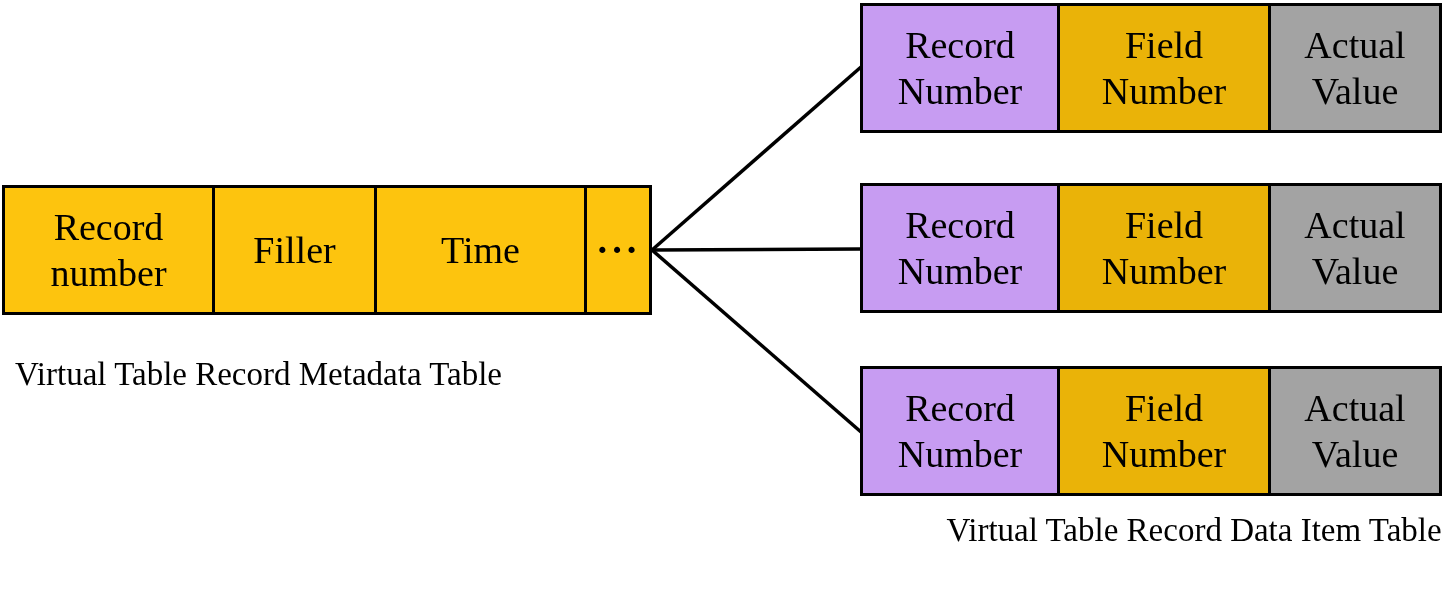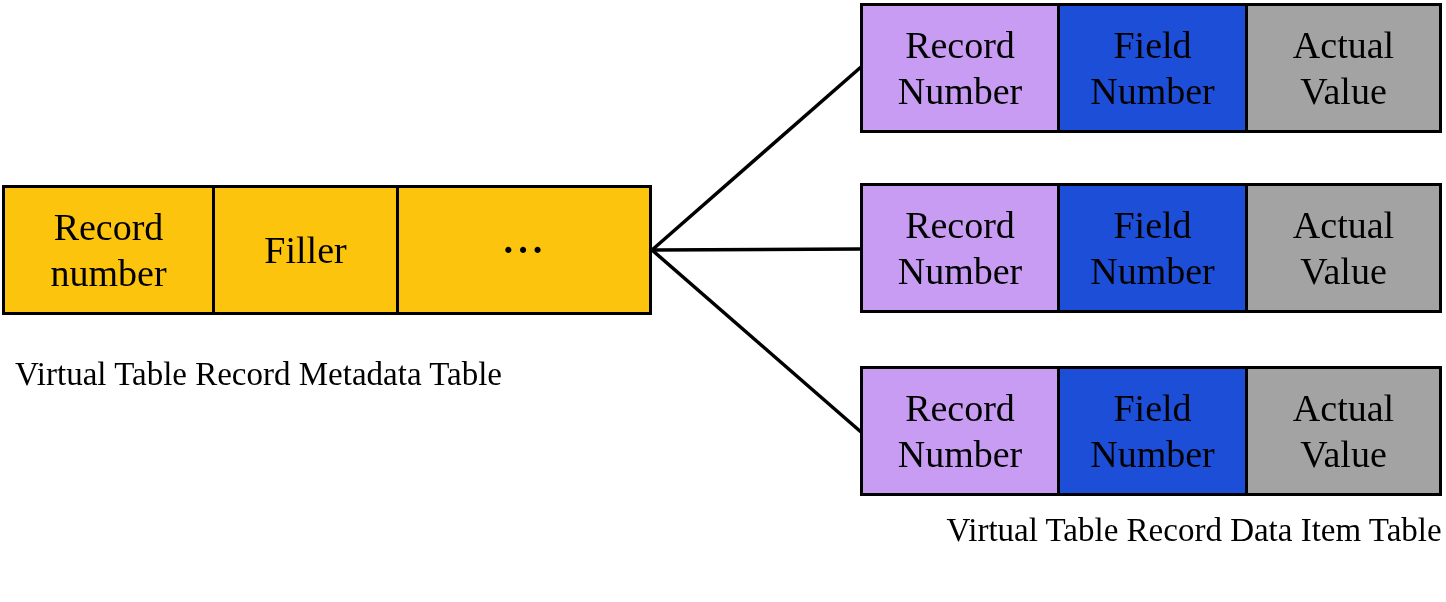--- a/index.html
+++ b/index.html
@@ -42,28 +42,28 @@
     font-size: 38px;
     line-height: 1.22;
     padding: 16px 6px;
   }
   .tcell:last-child { border-right: none; }
 
   
   #metadata-table { left: 2px; top: 185px; width: 650px; height: 130px; }
   #metadata-table .tcell { background: #FDC40E; }
   #metadata-table .c1 { width: 210px; }
-  #metadata-table .c2 { width: 184px; font-family: Liberation Serif, serif; }
+  #metadata-table .c2 { width: 162px; font-family: Liberation Serif, serif; }
   #metadata-table .c3 { width: 210px; }
   #metadata-table .c4 { flex: 1; font-weight: bold; letter-spacing: 2px; padding: 0; }
 
   
   .data-row { left: 860px; width: 582px; height: 130px; }
   .data-row .record  { width: 197px; background: #C79CF2; }
-  .data-row .field   { width: 188px; background: #1d4ed8; }
+  .data-row .field   { width: 211px; background: #eab308; }
   .data-row .actual  { flex: 1;      background: #a3a3a3; }
   #data-row-1 { top: 3px; }
   #data-row-2 { top: 183px; }
   #data-row-3 { top: 366px; }
 
   
   .caption {
     position: absolute;
     font-size: 33px;
     line-height: 45px;
@@ -85,20 +85,21 @@
 
   <svg id="connectors" viewBox="0 0 1446 602" xmlns="http://www.w3.org/2000/svg">
     <line x1="652" y1="250" x2="861" y2="67" stroke="#000000" stroke-width="3.5"></line>
     <line x1="652" y1="250" x2="861" y2="249" stroke="#000000" stroke-width="3.5"></line>
     <line x1="652" y1="250" x2="861" y2="432" stroke="#000000" stroke-width="3.5"></line>
   </svg>
 
   <div id="metadata-table" class="trow">
     <div class="tcell c1">Record number</div>
     <div class="tcell c2">Filler</div>
+    <div class="tcell c3">Time</div>
     <div class="tcell c4">···</div>
   </div>
 
   <div id="metadata-label" class="caption">Virtual Table Record Metadata Table</div>
 
   <div id="data-row-1" class="trow data-row">
     <div class="tcell record">Record Number</div>
     <div class="tcell field">Field Number</div>
     <div class="tcell actual">Actual Value</div>
   </div>

